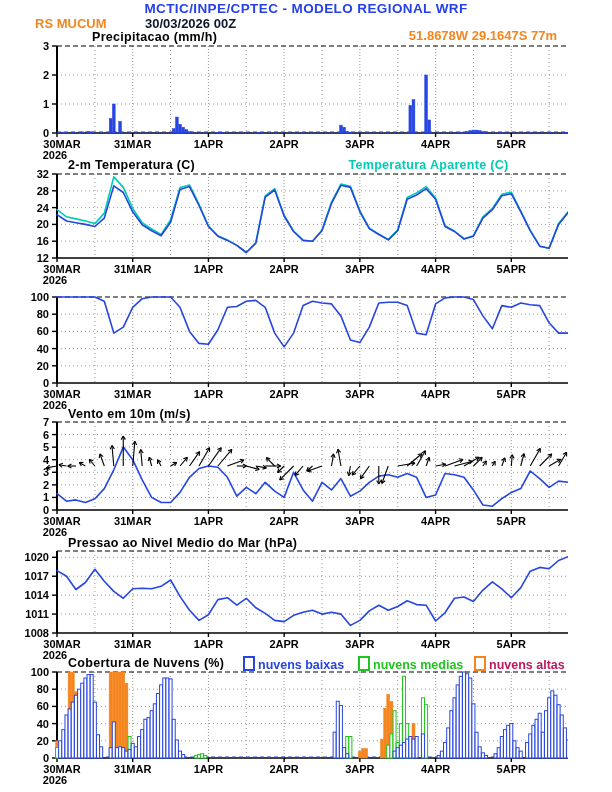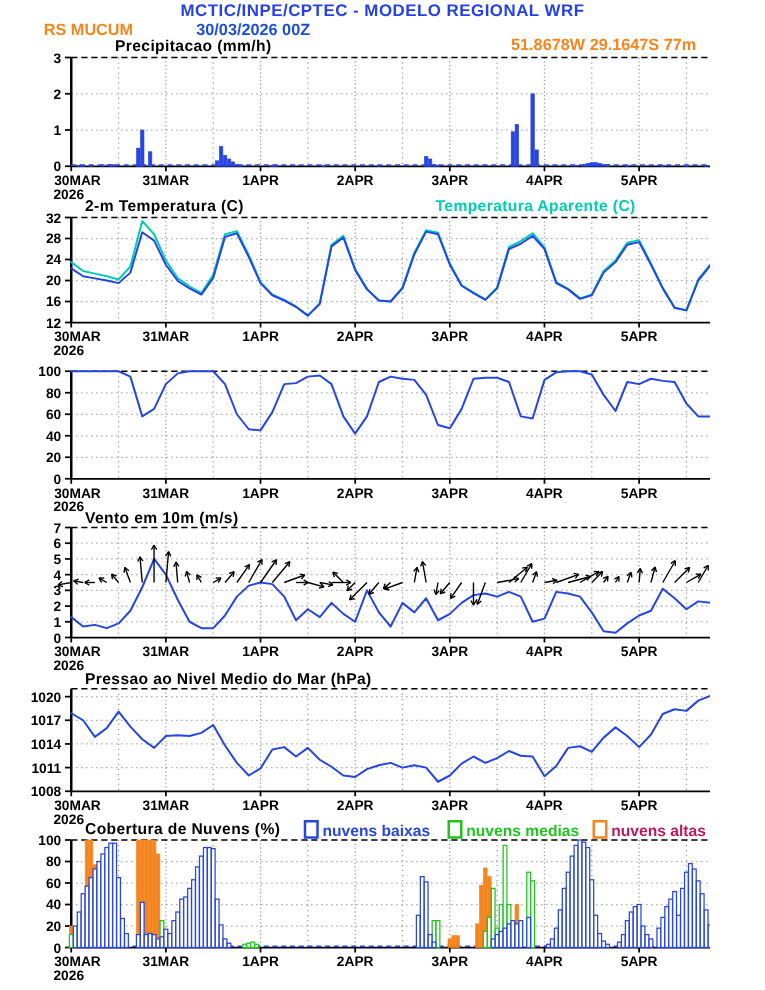--- a/index.html
+++ b/index.html
@@ -15,21 +15,21 @@
   .legend-item .box{display:inline-block;width:8px;height:11px;background:#fff;
         border:2px solid;vertical-align:-2px;margin-right:3px;}
   svg{position:absolute;top:0;left:0;}
 </style>
 </head>
 <body>
 
 <div id="page">
   <div id="main-title" class="txt" style="color:#2640ea;">MCTIC/INPE/CPTEC - MODELO REGIONAL WRF</div>
   <div id="station" class="txt" style="color:#f5861f;">RS MUCUM</div>
-  <div id="run-date" class="txt" style="color:#1d4ed8;margin-left:12px;">30/03/2026 00Z</div>
+  <div id="run-date" class="txt" style="color:#0f172a;">30/03/2026 00Z</div>
   <div id="coords" class="txt" style="color:#f5861f;">51.8678W 29.1647S 77m</div>
 
   <div class="txt ptitle" style="top:30px;left:68px;margin-left:24px;">Precipitacao (mm/h)</div>
   <div class="txt ptitle" style="top:158px;left:68px;">2-m Temperatura (C)</div>
   <div class="txt ptitle" style="top:158px;left:300px;width:257px;text-align:center;color:#00cdb4;">Temperatura Aparente (C)</div>
   <div class="txt ptitle" style="top:407px;left:68px;">Vento em 10m (m/s)</div>
   <div class="txt ptitle" style="top:536px;left:68px;text-align:center;">Pressao ao Nivel Medio do Mar (hPa)</div>
   <div class="txt ptitle" style="top:656px;left:68px;">Cobertura de Nuvens (%)</div>
 
   <div class="legend-item" style="top:656px;left:243px;color:#2745e0;">

